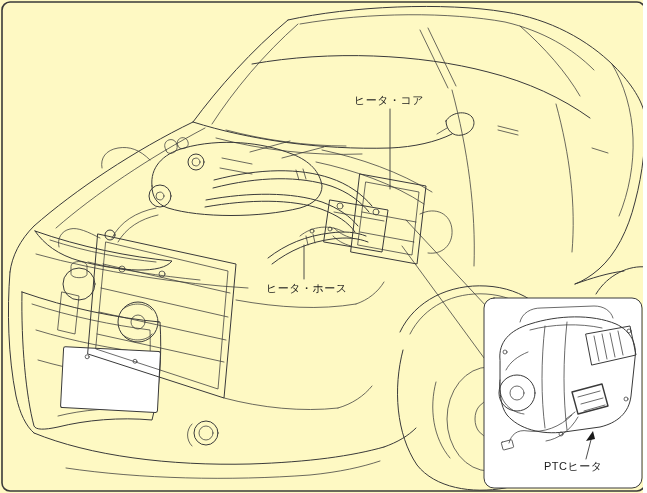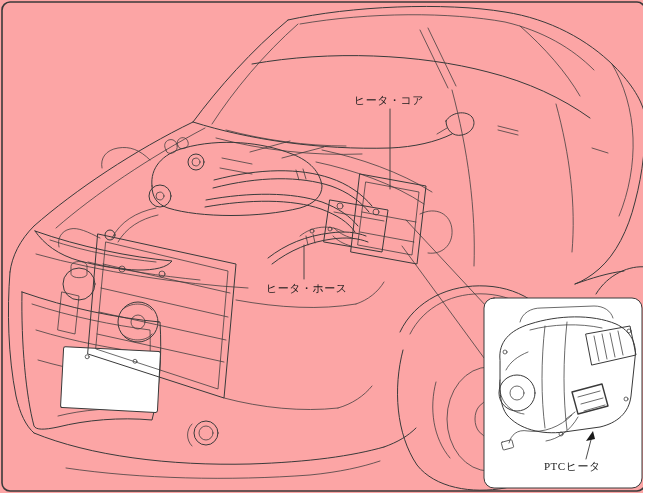--- a/index.html
+++ b/index.html
@@ -1,20 +1,20 @@
 <!DOCTYPE html>
 <html><head>
 <meta charset="utf-8">
 <style>
   html,body{margin:0;padding:0;background:#ffffff;}
   .figure{
     position:relative;
     width:643px;height:493px;
-    background:#fca5a5;
-    font-family:Liberation Serif, serif;
+    background:#fef9c3;
+    font-family:Liberation Sans, sans-serif;
     overflow:hidden;
   }
   svg{display:block;}
   .ln{fill:none;stroke:#3a3a3a;stroke-width:1;stroke-linecap:round;stroke-linejoin:round;}
   .thin{stroke-width:.75;}
   .bold{stroke-width:1.4;}
   .white{fill:#ffffff;}
   .lbl{fill:#1a1a1a;font-size:11px;letter-spacing:.5px;}
 </style>
 </head>

